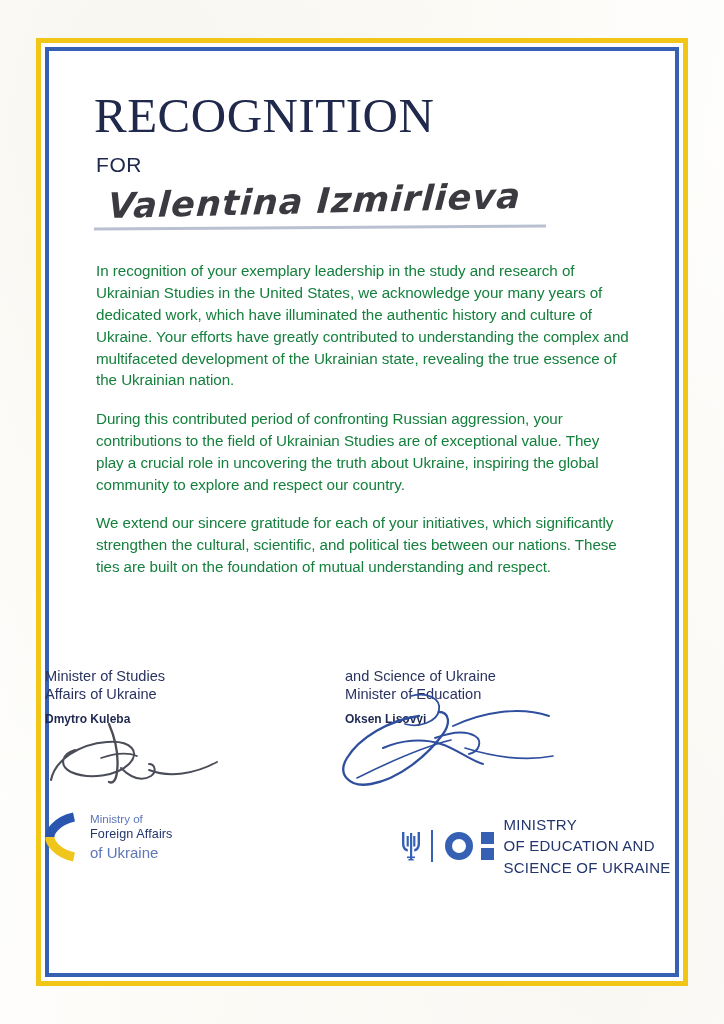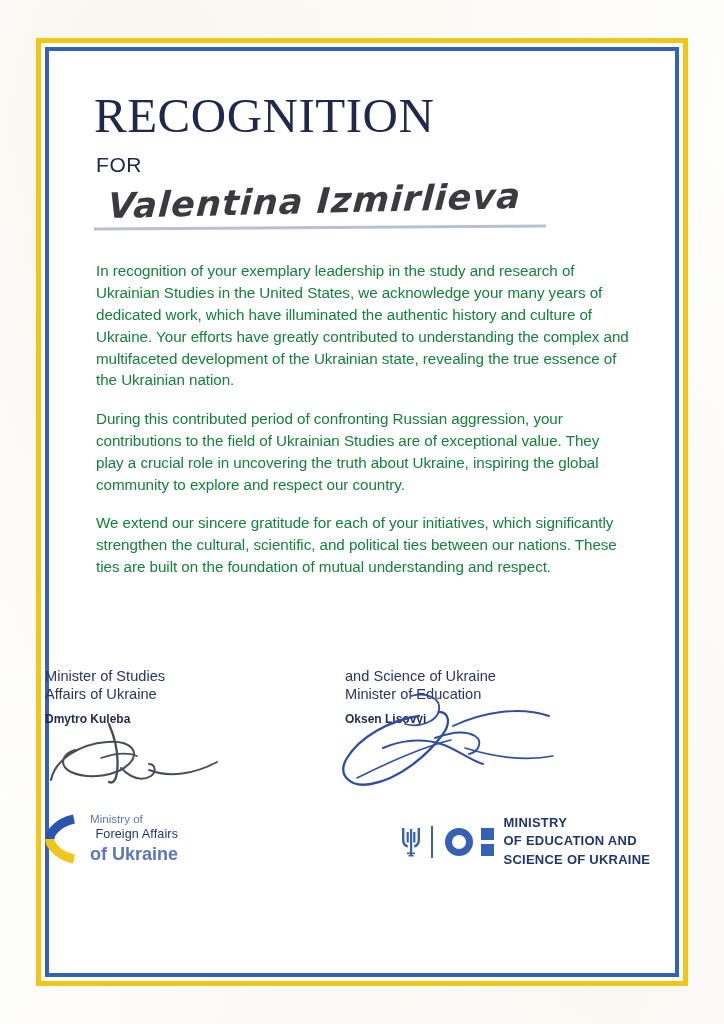--- a/index.html
+++ b/index.html
@@ -178,21 +178,21 @@
     position: absolute;
     left: 0;
     top: 0;
     display: flex;
     align-items: center;
   }
   .mfa-arc { width: 34px; height: 50px; margin-right: 11px; }
   .mfa-text { line-height: 1.27; color: #3e5ba9; }
   .mfa-l1 { font-size: 11.6px; color: #5c76b8; }
   .mfa-l2 { font-size: 12.6px; font-weight: 400; color: #24356e; letter-spacing: 0.1px; text-align: right; }
-  .mfa-l3 { font-size: 18px; color: #5c76b8; font-weight: bold; }
+  .mfa-l3 { font-size: 15px; color: #5c76b8; }
 
   .logo-mes {
     position: absolute;
     left: 355px;
     top: 2px;
     display: flex;
     align-items: center;
   }
   .mes-trident { width: 22px; height: 34px; margin-right: 9px; }
   .mes-divider {
@@ -208,22 +208,22 @@
     justify-content: center;
     margin-right: 10px;
   }
   .mes-sq {
     width: 13px;
     height: 12px;
     background: #3560b4;
   }
   .mes-sq.top { margin-bottom: 4px; }
   .mes-text {
-    font-size: 13px;
-    font-weight: 700;
+    font-size: 15px;
+    font-weight: 400;
     line-height: 1.42;
     color: #23356d;
     letter-spacing: 0.25px;
   }
 </style>
 </head>
 <body>
 
 <div class="scan-page">
   <div class="scan-noise"></div>

